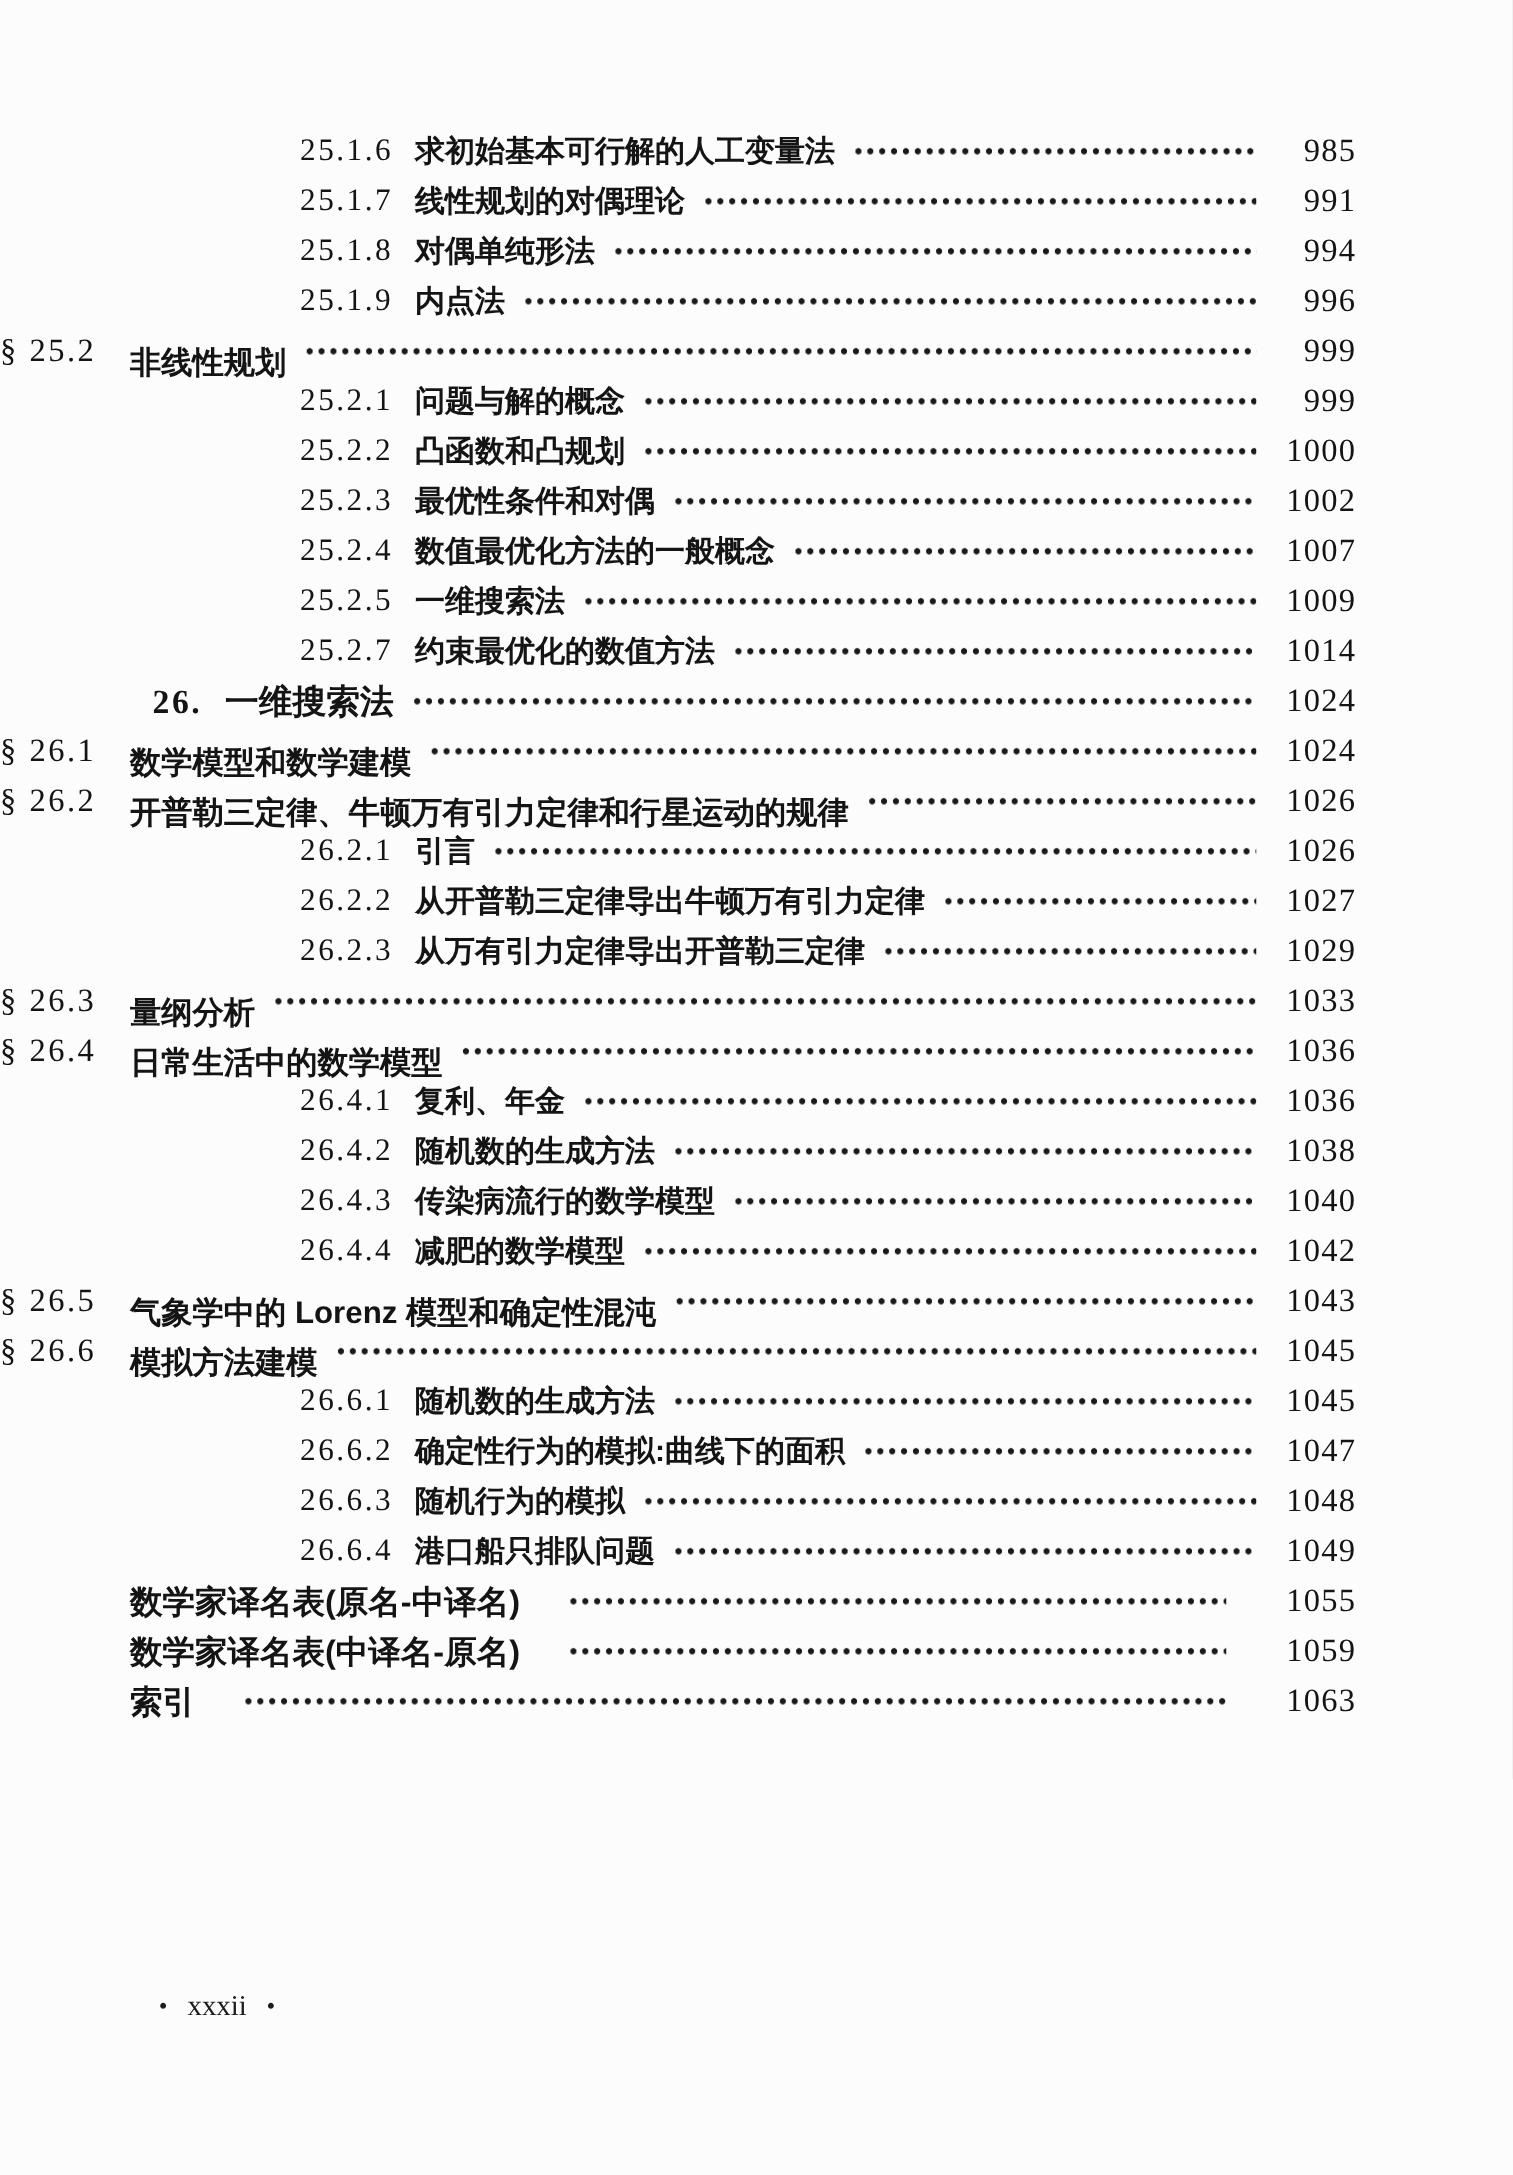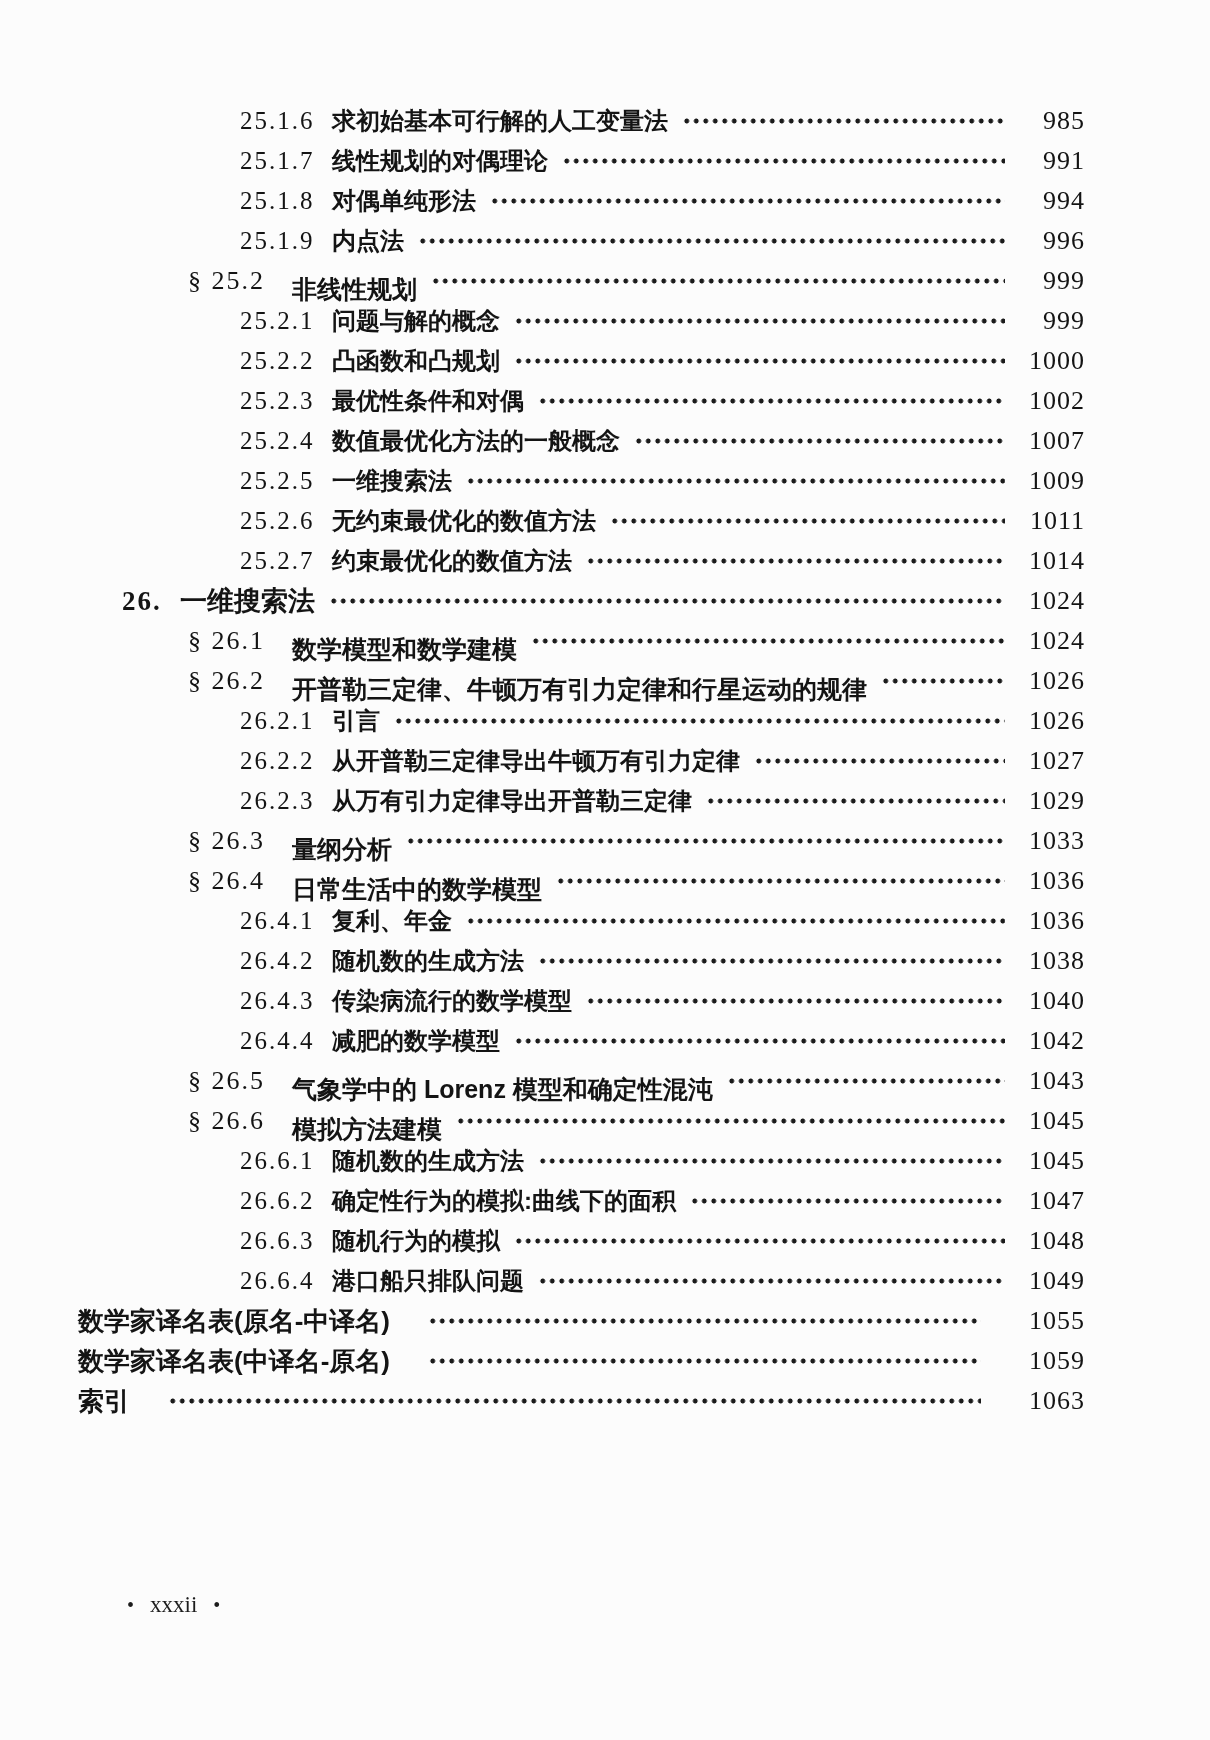--- a/index.html
+++ b/index.html
@@ -37,29 +37,29 @@
   }
   .title {
     white-space: nowrap;
     flex: 0 0 auto;
   }
   
   .lvl-sub { padding-left: 240px; }
   .lvl-sub .num { width: 92px; font-size: 25px; }
   .lvl-sub .title { font-size: 24px; font-weight: 600; }
   
-  .lvl-section { padding-left: 188px; }
+  .lvl-section { }
   .lvl-section .num { width: 104px; font-size: 26px; }
   .lvl-section .title { font-size: 25px; font-weight: 600; margin-top: 16px; }
   
   .lvl-chapter { padding-left: 122px; justify-content: space-between; }
   .lvl-chapter .num { width: 58px; font-size: 27px; font-weight: 700; }
   .lvl-chapter .title { font-size: 27px; font-weight: 700; }
   
-  .lvl-back { padding-left: 78px; gap: 24px; }
+  .lvl-back { padding-left: 104px; gap: 24px; }
   .lvl-back .title { font-size: 26px; font-weight: 700; }
 
   .leader {
     flex: 1 1 auto;
     height: 40px;
     margin-left: 14px;
     margin-right: 12px;
     background-image: radial-gradient(circle, #1a1a1a 2.1px, rgba(0,0,0,0) 2.7px);
     background-size: 9.5px 9.5px;
     background-repeat: repeat-x;
@@ -146,26 +146,20 @@
         <span class="leader"></span>
         <span class="pageno">1007</span>
       </div>
       <div class="row lvl-sub">
         <span class="num">25.2.5</span>
         <span class="title">一维搜索法</span>
         <span class="leader"></span>
         <span class="pageno">1009</span>
       </div>
       <div class="row lvl-sub">
-        <span class="num">25.2.6</span>
-        <span class="title">无约束最优化的数值方法</span>
-        <span class="leader"></span>
-        <span class="pageno">1011</span>
-      </div>
-      <div class="row lvl-sub">
         <span class="num">25.2.7</span>
         <span class="title">约束最优化的数值方法</span>
         <span class="leader"></span>
         <span class="pageno">1014</span>
       </div>
       <div class="row lvl-chapter">
         <span class="num">26.</span>
         <span class="title">一维搜索法</span>
         <span class="leader"></span>
         <span class="pageno">1024</span>

